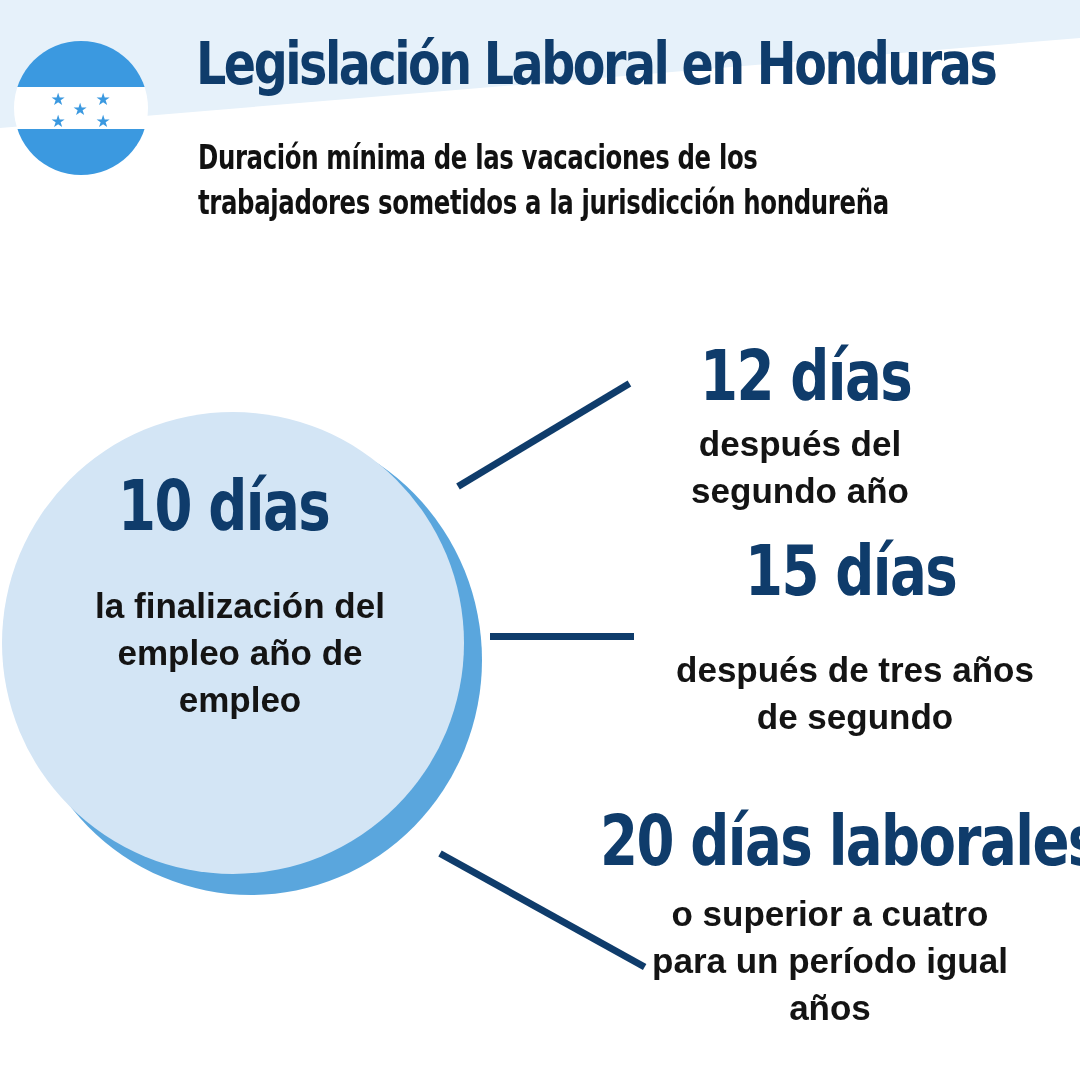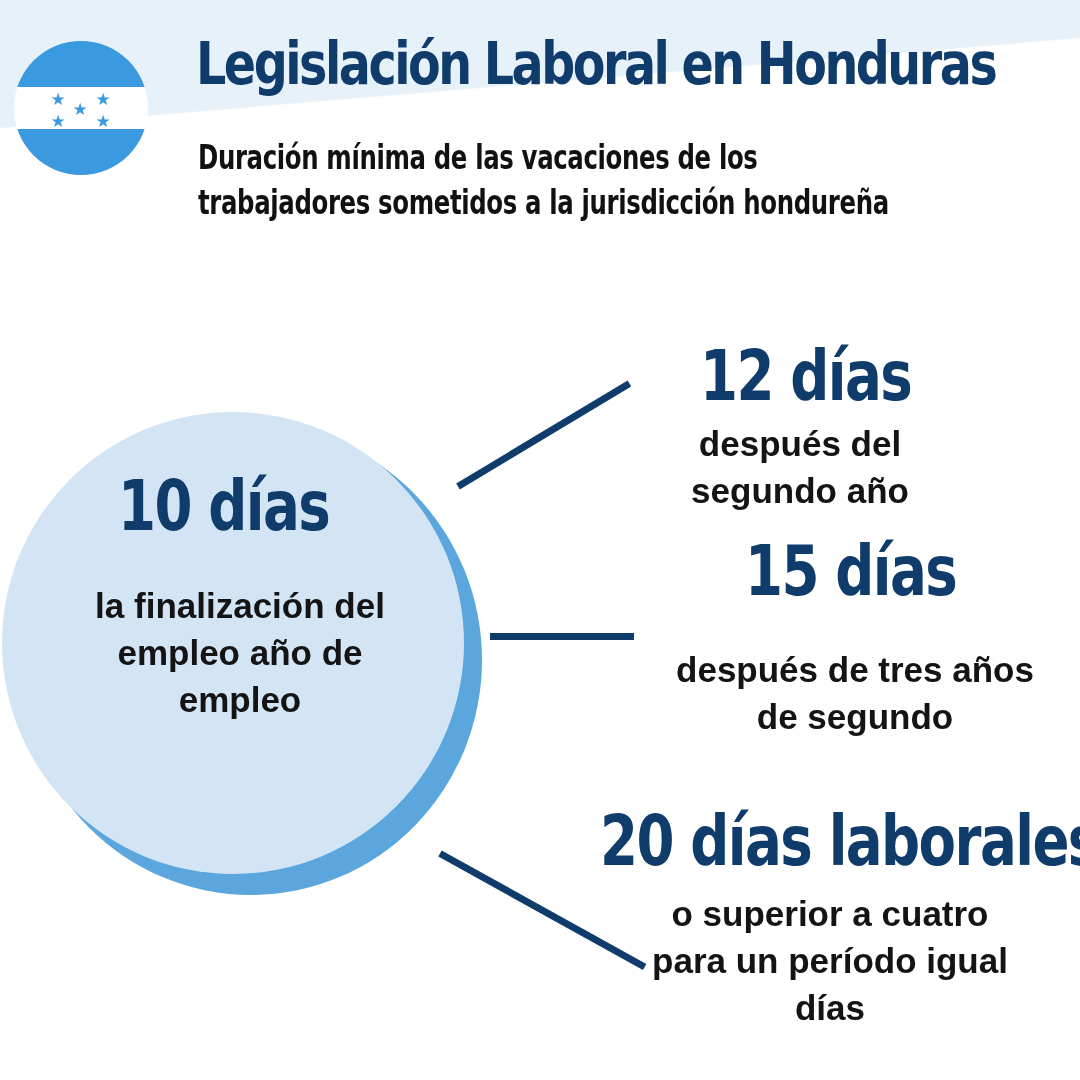--- a/index.html
+++ b/index.html
@@ -65,14 +65,14 @@
 <div class="big" style="left:745px; top:530px; font-size:70px; transform-origin:left top;">15 días</div>
 <div class="desc" style="left:660px; top:610px; width:390px;margin-top:36px;">
   <div>después de tres años</div>
   <div>de segundo</div>
 </div>
 
 <div class="big" style="left:600px; top:800px; font-size:70px; transform-origin:left top;">20 días laborales</div>
 <div class="desc" style="left:630px; top:890px; width:400px;">
   <div>o superior a cuatro</div>
   <div>para un período igual</div>
-  <div>días</div>
+  <div>años</div>
 </div>
 
 </body></html>

